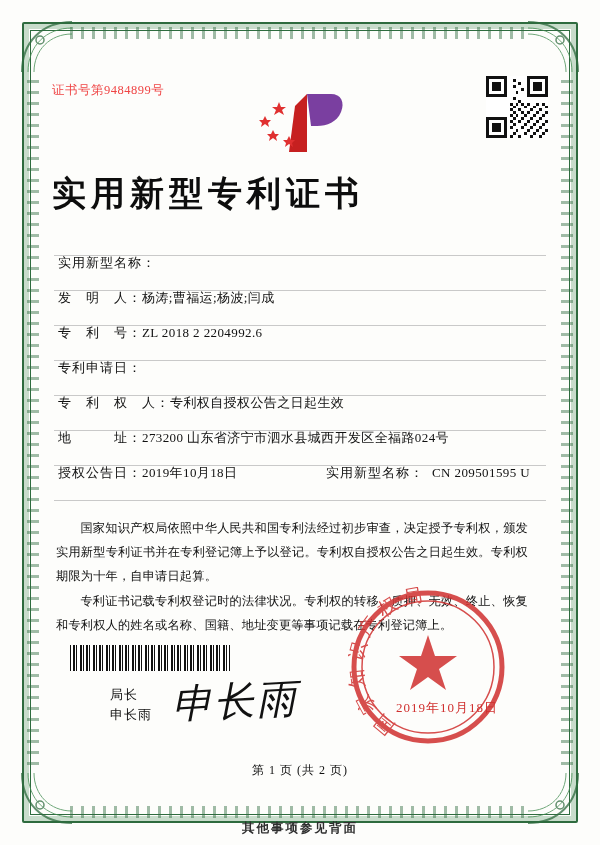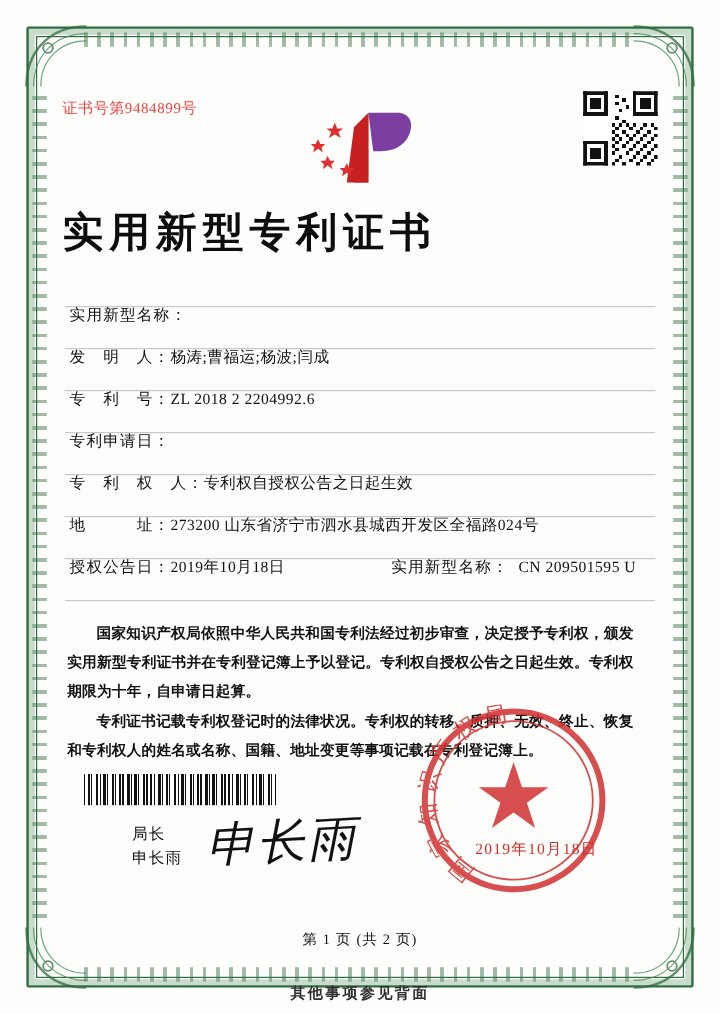--- a/index.html
+++ b/index.html
@@ -183,21 +183,20 @@
     font-size: 12.2px;
     line-height: 1.95;
     color: #111;
     text-align: justify;
     padding: 0 4px;
   }
   .paragraphs p {
     margin: 0 16px 2px 0;
     text-indent: 2em;
     letter-spacing: .2px;
-    font-weight: bold;
   }
 
   
   .barcode {
     position: absolute;
     left: 18px;
     bottom: 124px;
     width: 160px;
     height: 26px;
     background:
@@ -245,21 +244,21 @@
     bottom: 78px;
     font-size: 13px;
     color: #d0302f;
     letter-spacing: 1px;
     white-space: nowrap;
   }
 
   .page-no {
     position: absolute;
     left: 0; right: 0;
-    bottom: 3px;
+    bottom: 16px;
     text-align: center;
     font-size: 12px;
     color: #111;
     letter-spacing: 1px;
   }
 
   .footer-note {
     position: absolute;
     left: 0; right: 0;
     bottom: 8px;

